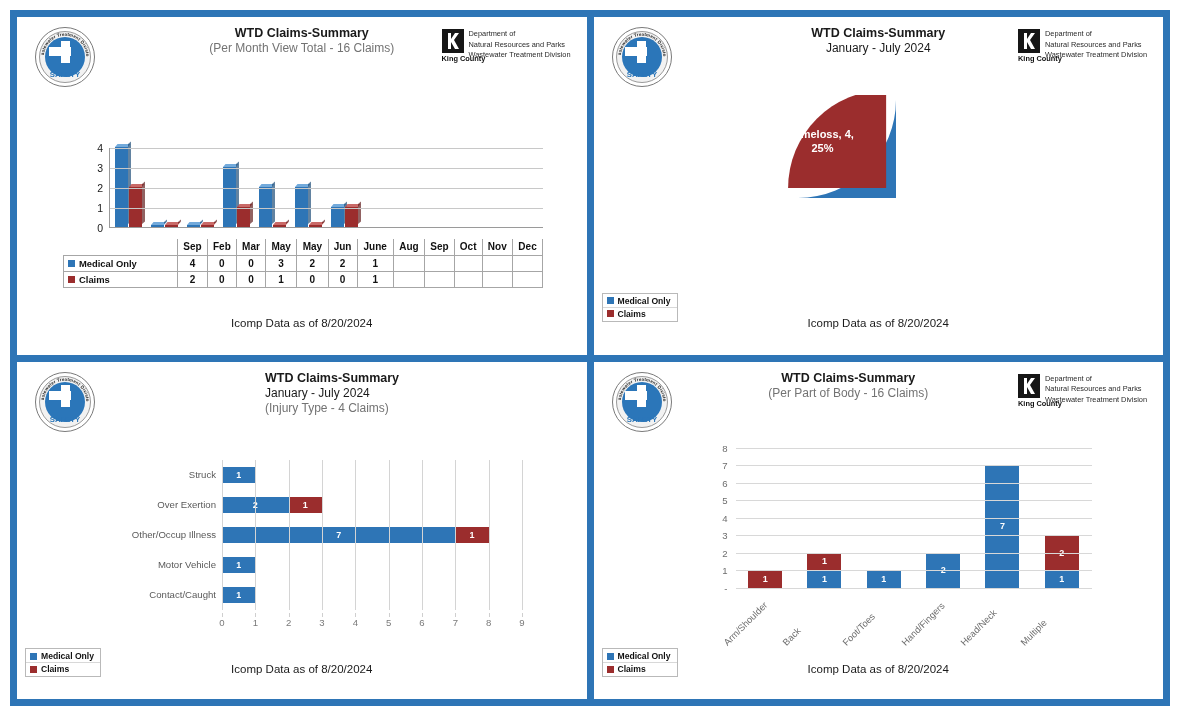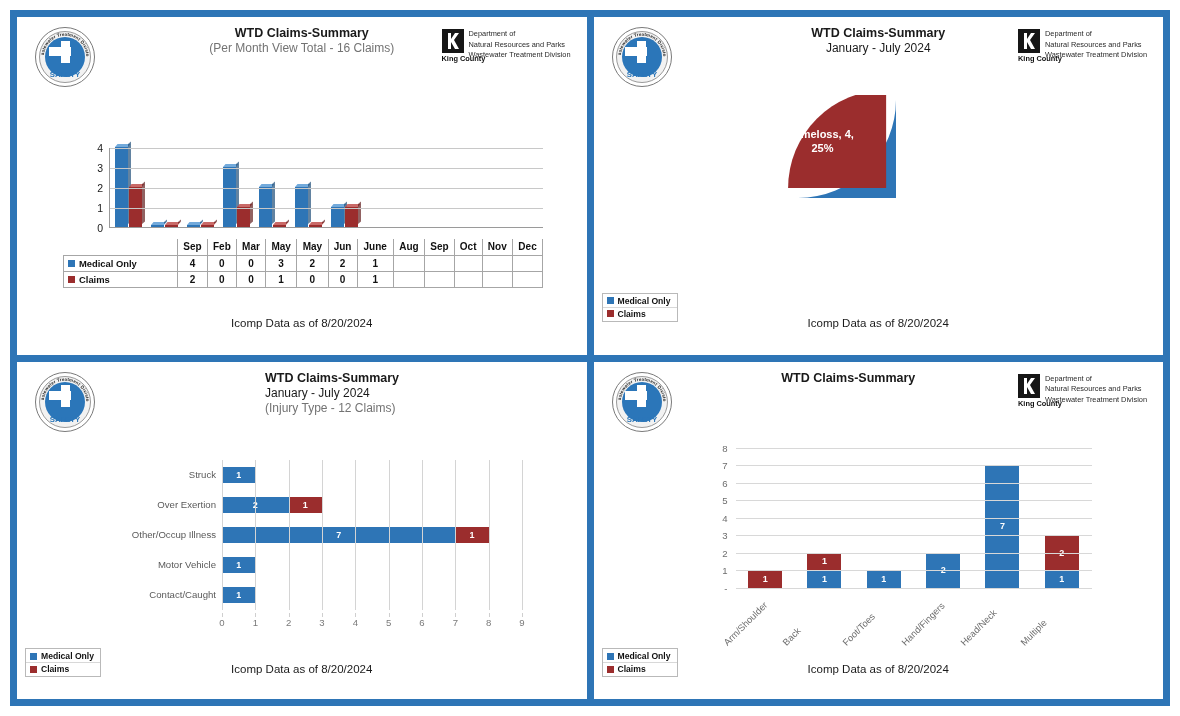--- a/index.html
+++ b/index.html
@@ -458,21 +458,21 @@
               <path id="arcT3" d="M 8,30 A 22,22 0 0 1 52,30"></path>
             </defs>
           <text class="arc-top"><textPath href="#arcT3" startOffset="50%" text-anchor="middle">Wastewater Treatment Division</textPath></text>
           <text class="safety" x="30" y="51" text-anchor="middle">SAFETY</text>
         </svg>
       </div>
 
       <div class="titleblock leftalign">
         <div class="t1">WTD Claims-Summary</div>
         <div class="t2">January - July 2024</div>
-        <div class="t3">(Injury Type - 12 Claims)</div>
+        <div class="t3">(Injury Type - 4 Claims)</div>
       </div>
     </div>
 
     <div class="p3-plot" id="p3plot">
       <div class="p3-rows" id="p3rows">
           <div class="p3-row">
             <span class="cat">Struck</span>
             <div class="p3-seg seg-blue" style="width: 33.3333px;">1</div>
           </div>
           <div class="p3-row">
@@ -553,20 +553,21 @@
           <defs>
               <path id="arcT4" d="M 8,30 A 22,22 0 0 1 52,30"></path>
             </defs>
           <text class="arc-top"><textPath href="#arcT4" startOffset="50%" text-anchor="middle">Wastewater Treatment Division</textPath></text>
           <text class="safety" x="30" y="51" text-anchor="middle">SAFETY</text>
         </svg>
       </div>
 
       <div class="titleblock" style="left:-60px;">
         <div class="t1">WTD Claims-Summary</div>
+        <div class="t3">(Per Part of Body - 16 Claims)</div>
       </div>
 
       <div class="kclogo">
         <div class="kcmark">
           <svg viewBox="0 0 22 24">
               <rect width="22" height="24" fill="#161616"></rect>
             <path d="M6 4 L9 4 L9 10 L13 4 L17 4 L12 11 L17 20 L13 20 L9 13 L9 20 L6 20 Z" fill="#ffffff"></path>
           </svg>
           <div class="kcname">King County</div>
         </div>

